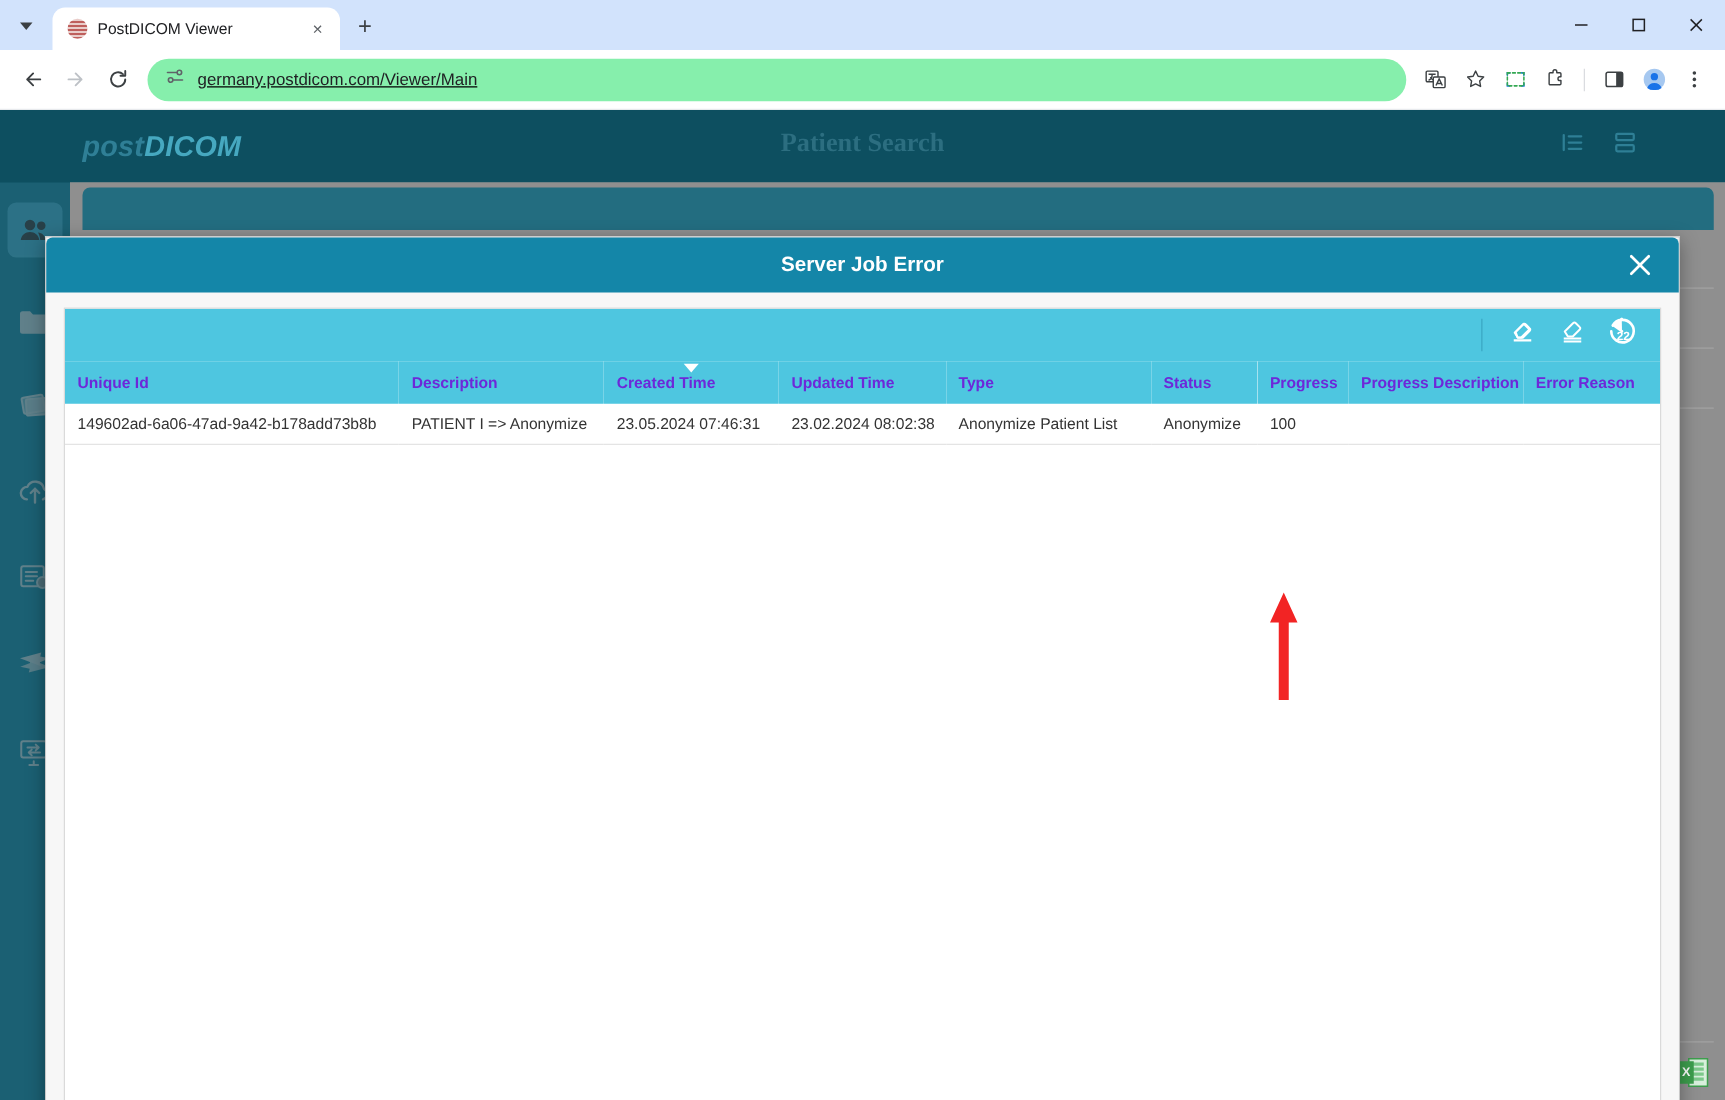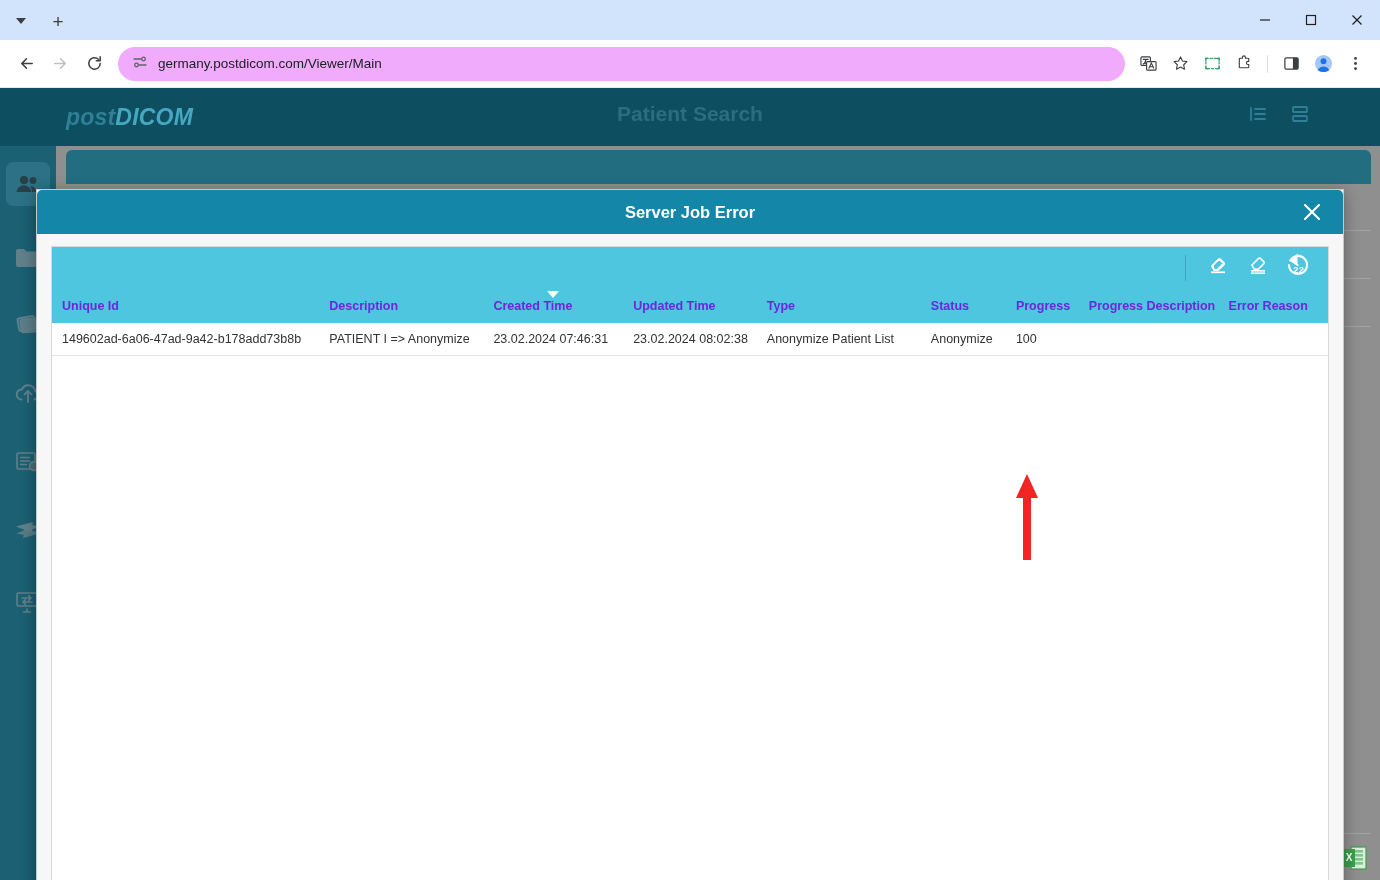--- a/index.html
+++ b/index.html
@@ -54,23 +54,24 @@
     padding: 0 10px; gap: 2px;
     border-bottom: 1px solid #e8eaed;
   }
   .navbtn {
     width:32px;height:32px;border-radius:50%;
     display:flex;align-items:center;justify-content:center;
     color:#3c4043;cursor:pointer;flex:none;
   }
   .navbtn.disabled{color:#bdc1c6;}
   .omnibox {
-    flex:1; height:34px; background:#f0abfc; border-radius:17px;
+    flex:1; height:34px; background:#86efac; border-radius:17px;
     display:flex; align-items:center; gap:10px; padding:0 14px; margin:0 6px;
     cursor:text;
+    text-decoration:underline;
   }
   .omnibox-url { font-size:13.5px; color:#202124; }
   .tb-icons { display:flex; align-items:center; gap:2px; }
   .tb-icon { width:30px;height:30px;display:flex;align-items:center;justify-content:center;border-radius:50%;cursor:pointer;color:#3c4043;}
   .tb-sep { width:1px;height:18px;background:#dadce0;margin:0 6px; }
 
   
   .page { position:absolute; left:0; top:88px; width:1380px; height:792px; overflow:hidden; background:#9a9a9a; }
 
   .app-topbar {
@@ -83,21 +84,21 @@
     background-size: 5px 5px;
     opacity:.55;
   }
   .app-logo-text {
     position:absolute; left:66px; top:16px;
     font-size:23px; font-weight:700; color:#2f7f96; letter-spacing:.2px;font-style:italic;
   }
   .app-logo-text .bold { color:#46a8c0; }
   .app-title-center {
     position:absolute; left:0; right:0; top:14px; text-align:center;
-    font-size:21px; color:#2c6e80; font-weight:600;
+    font-size:21px; color:#2c6e80; font-weight:600;font-family:Liberation Serif, serif;
   }
   .app-topbar-icons { position:absolute; right:70px; top:16px; display:flex; gap:22px; color:#2e7f95; }
 
   .app-sidebar {
     position:absolute; left:0; top:0; width:56px; height:792px;
     background:#1b6073;
   }
   .side-ico {
     position:absolute; left:6px; width:44px; height:44px;
     display:flex; align-items:center; justify-content:center;
@@ -185,20 +186,25 @@
   .annot-arrow { position:absolute; left:975px; top:282px; width:30px; height:90px; pointer-events:none; }
 </style>
 </head>
 <body>
 
 <div class="browser">
 
   <div class="tabstrip">
     <div class="tabstrip-dropdown">
       <span class="chev"></span>
+    </div>
+    <div class="tab">
+      <span class="tab-favicon"></span>
+      <span class="tab-title">PostDICOM Viewer</span>
+      <span class="tab-close">×</span>
     </div>
     <div class="newtab">+</div>
 
     <div class="wincontrols">
       <div class="wc">
         <svg width="12" height="12" viewBox="0 0 12 12">
             <line x1="1" y1="6" x2="11" y2="6" stroke="currentColor" stroke-width="1.2"></line>
           </svg>
       </div>
       <div class="wc">
@@ -454,21 +460,21 @@
                 <th>Status</th>
                 <th>Progress</th>
                 <th>Progress Description</th>
                 <th>Error Reason</th>
               </tr>
             </thead>
             <tbody>
               <tr>
                 <td>149602ad-6a06-47ad-9a42-b178add73b8b</td>
                 <td>PATIENT I =&gt; Anonymize</td>
-                <td>23.02.2024 07:46:31</td>
+                <td>23.05.2024 07:46:31</td>
                 <td>23.02.2024 08:02:38</td>
                 <td>Anonymize Patient List</td>
                 <td>Anonymize</td>
                 <td>100</td>
                 <td></td>
                 <td></td>
               </tr>
             </tbody>
           </table>
 

